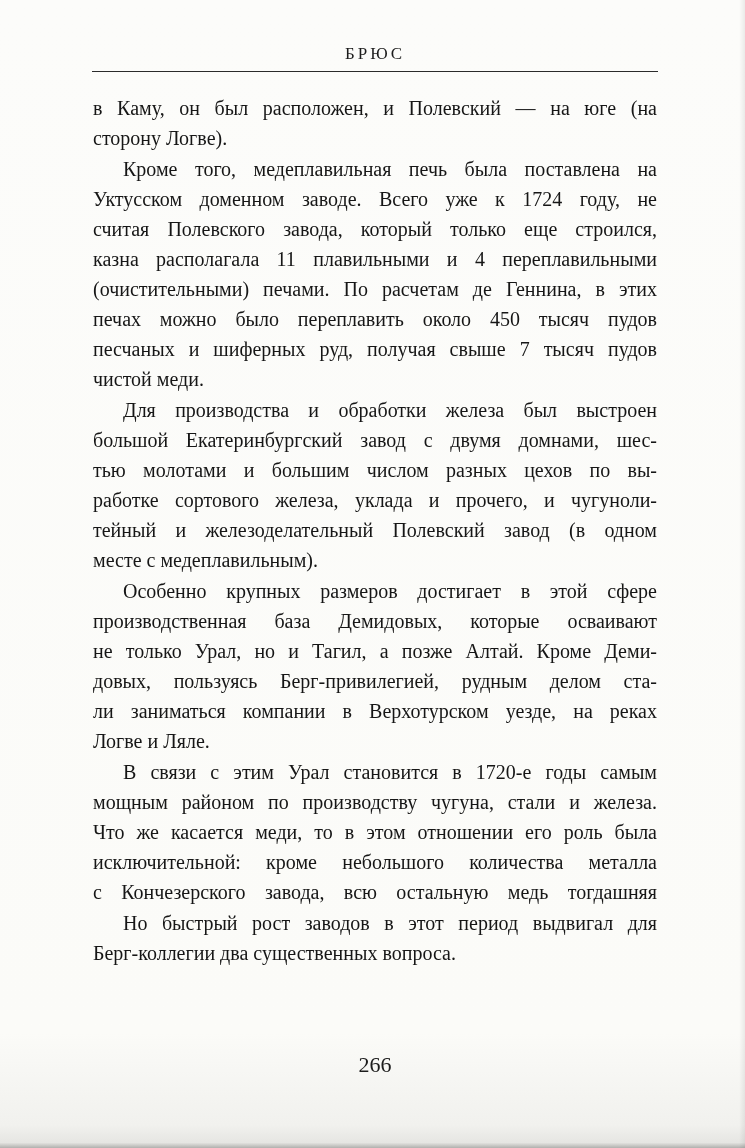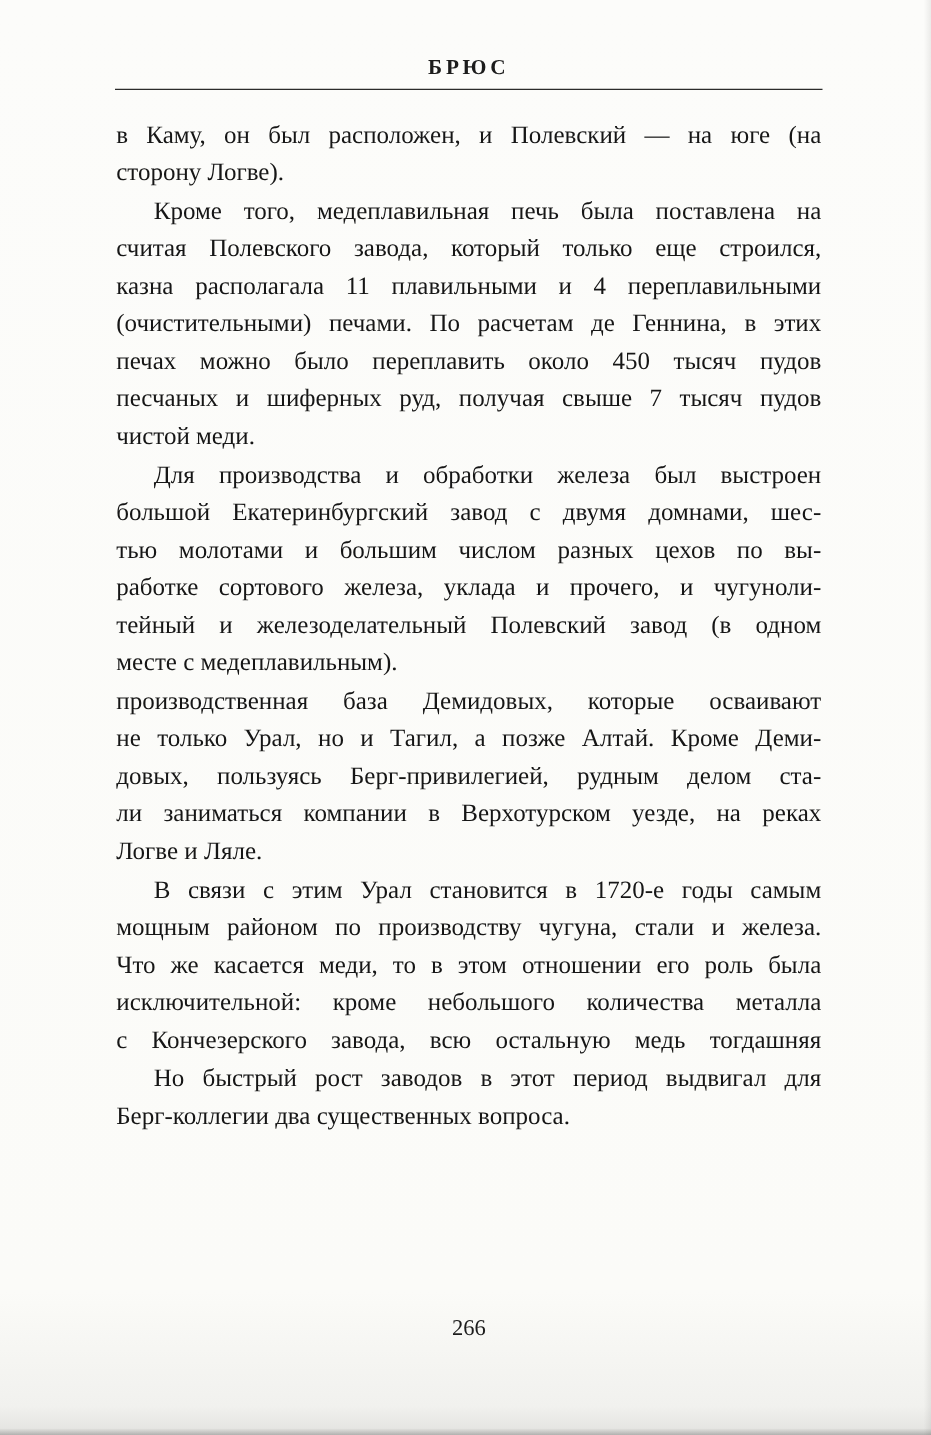--- a/index.html
+++ b/index.html
@@ -33,21 +33,21 @@
     background: linear-gradient(180deg, rgba(0,0,0,0.02) 0%, rgba(0,0,0,0.22) 100%);
   }
   .page-header {
     position: absolute;
     top: 44px;
     left: 92px;
     width: 566px;
     text-align: center;
     font-size: 17px;
     letter-spacing: 3px;
-    font-weight: 700;
+    font-weight: 400;
     color: #1c1c1c;
   }
   .header-rule {
     position: absolute;
     top: 71px;
     left: 92px;
     width: 566px;
     border: none;
     border-top: 1.6px solid #2b2b2b;
     margin: 0;
@@ -74,53 +74,55 @@
   }
   .line.indent {
     text-indent: 30px;
   }
   .page-number {
     position: absolute;
     top: 1052px;
     left: 92px;
     width: 566px;
     text-align: center;
-    font-size: 18px;
+    font-size: 22px;
     color: #1c1c1c;
   }
 </style>
 </head>
 <body>
 
 <div class="scan-page">
   <div class="page-header">БРЮС</div>
   <hr class="header-rule">
   <div class="text-block">
       <div class="paragraph">
         <div class="line">в Каму, он был расположен, и Полевский — на юге (на</div>
         <div class="line last">сторону Логве).</div>
       </div>
       <div class="paragraph">
         <div class="line indent">Кроме того, медеплавильная печь была поставлена на</div>
+        <div class="line">Уктусском доменном заводе. Всего уже к 1724 году, не</div>
         <div class="line">считая Полевского завода, который только еще строился,</div>
         <div class="line">казна располагала 11 плавильными и 4 переплавильными</div>
         <div class="line">(очистительными) печами. По расчетам де Геннина, в этих</div>
         <div class="line">печах можно было переплавить около 450 тысяч пудов</div>
         <div class="line">песчаных и шиферных руд, получая свыше 7 тысяч пудов</div>
         <div class="line last">чистой меди.</div>
       </div>
       <div class="paragraph">
         <div class="line indent">Для производства и обработки железа был выстроен</div>
         <div class="line">большой Екатеринбургский завод с двумя домнами, шес-</div>
         <div class="line">тью молотами и большим числом разных цехов по вы-</div>
         <div class="line">работке сортового железа, уклада и прочего, и чугуноли-</div>
         <div class="line">тейный и железоделательный Полевский завод (в одном</div>
         <div class="line last">месте с медеплавильным).</div>
       </div>
       <div class="paragraph">
+        <div class="line indent">Особенно крупных размеров достигает в этой сфере</div>
         <div class="line">производственная база Демидовых, которые осваивают</div>
         <div class="line">не только Урал, но и Тагил, а позже Алтай. Кроме Деми-</div>
         <div class="line">довых, пользуясь Берг-привилегией, рудным делом ста-</div>
         <div class="line">ли заниматься компании в Верхотурском уезде, на реках</div>
         <div class="line last">Логве и Ляле.</div>
       </div>
       <div class="paragraph">
         <div class="line indent">В связи с этим Урал становится в 1720-е годы самым</div>
         <div class="line">мощным районом по производству чугуна, стали и железа.</div>
         <div class="line">Что же касается меди, то в этом отношении его роль была</div>

